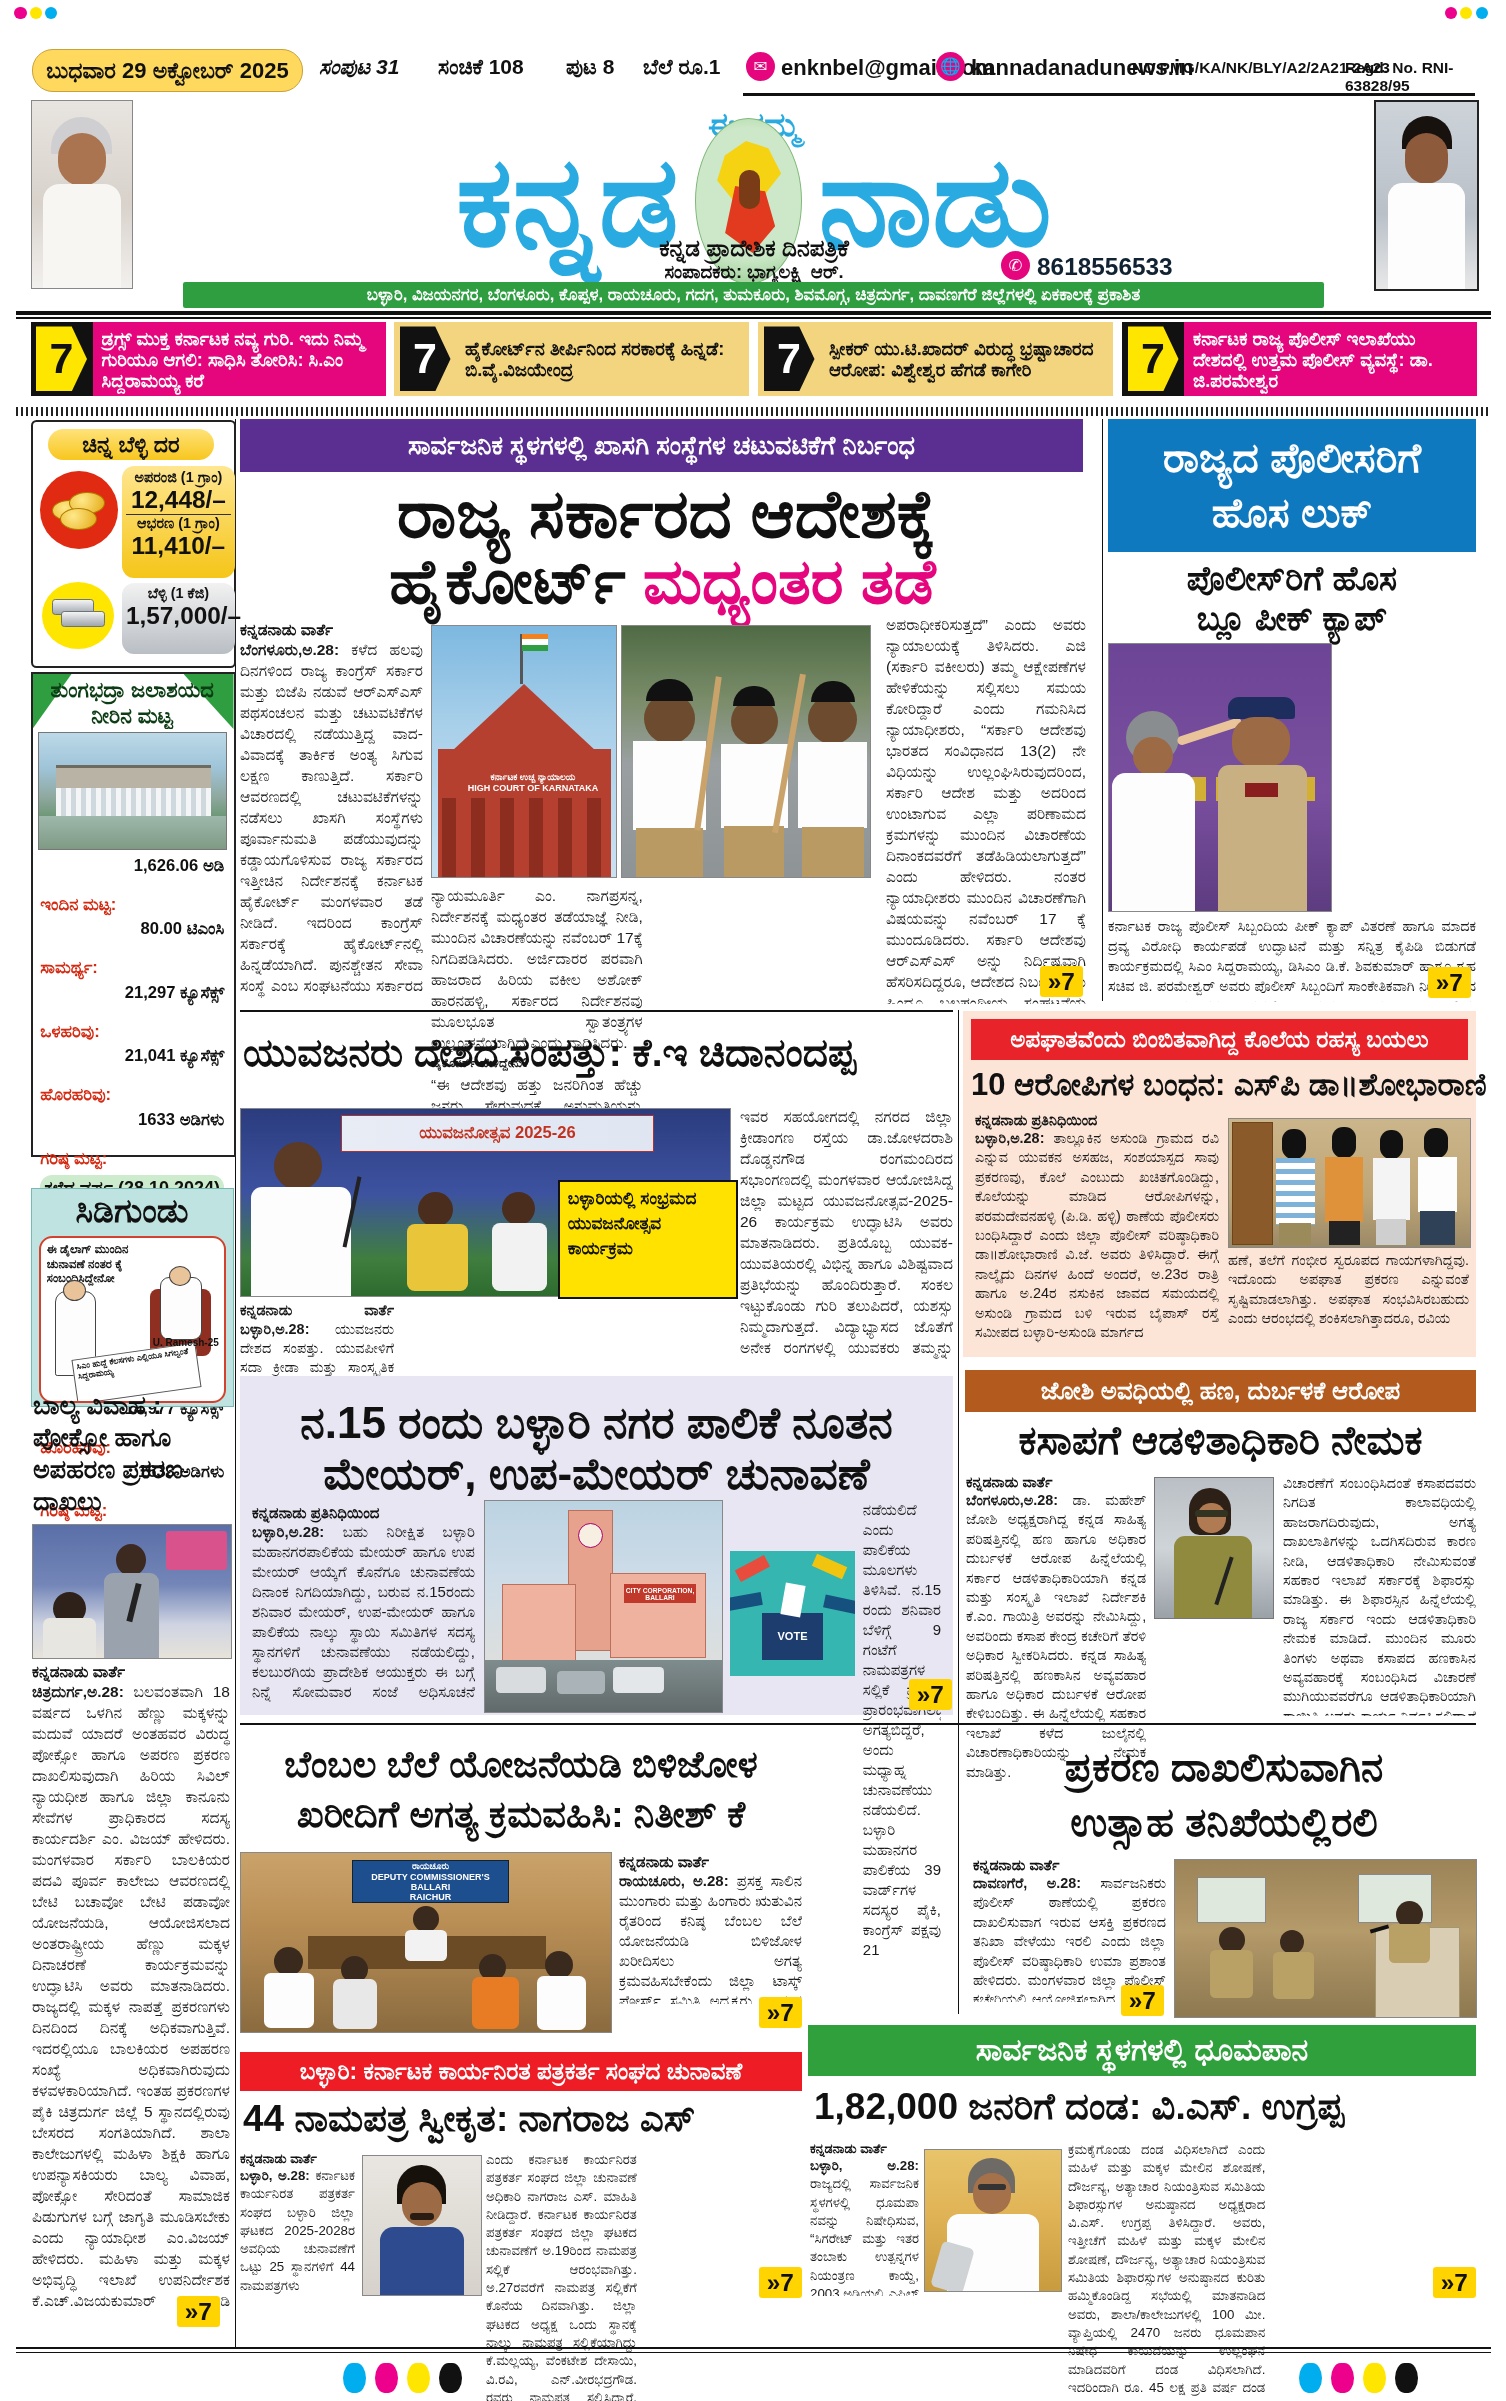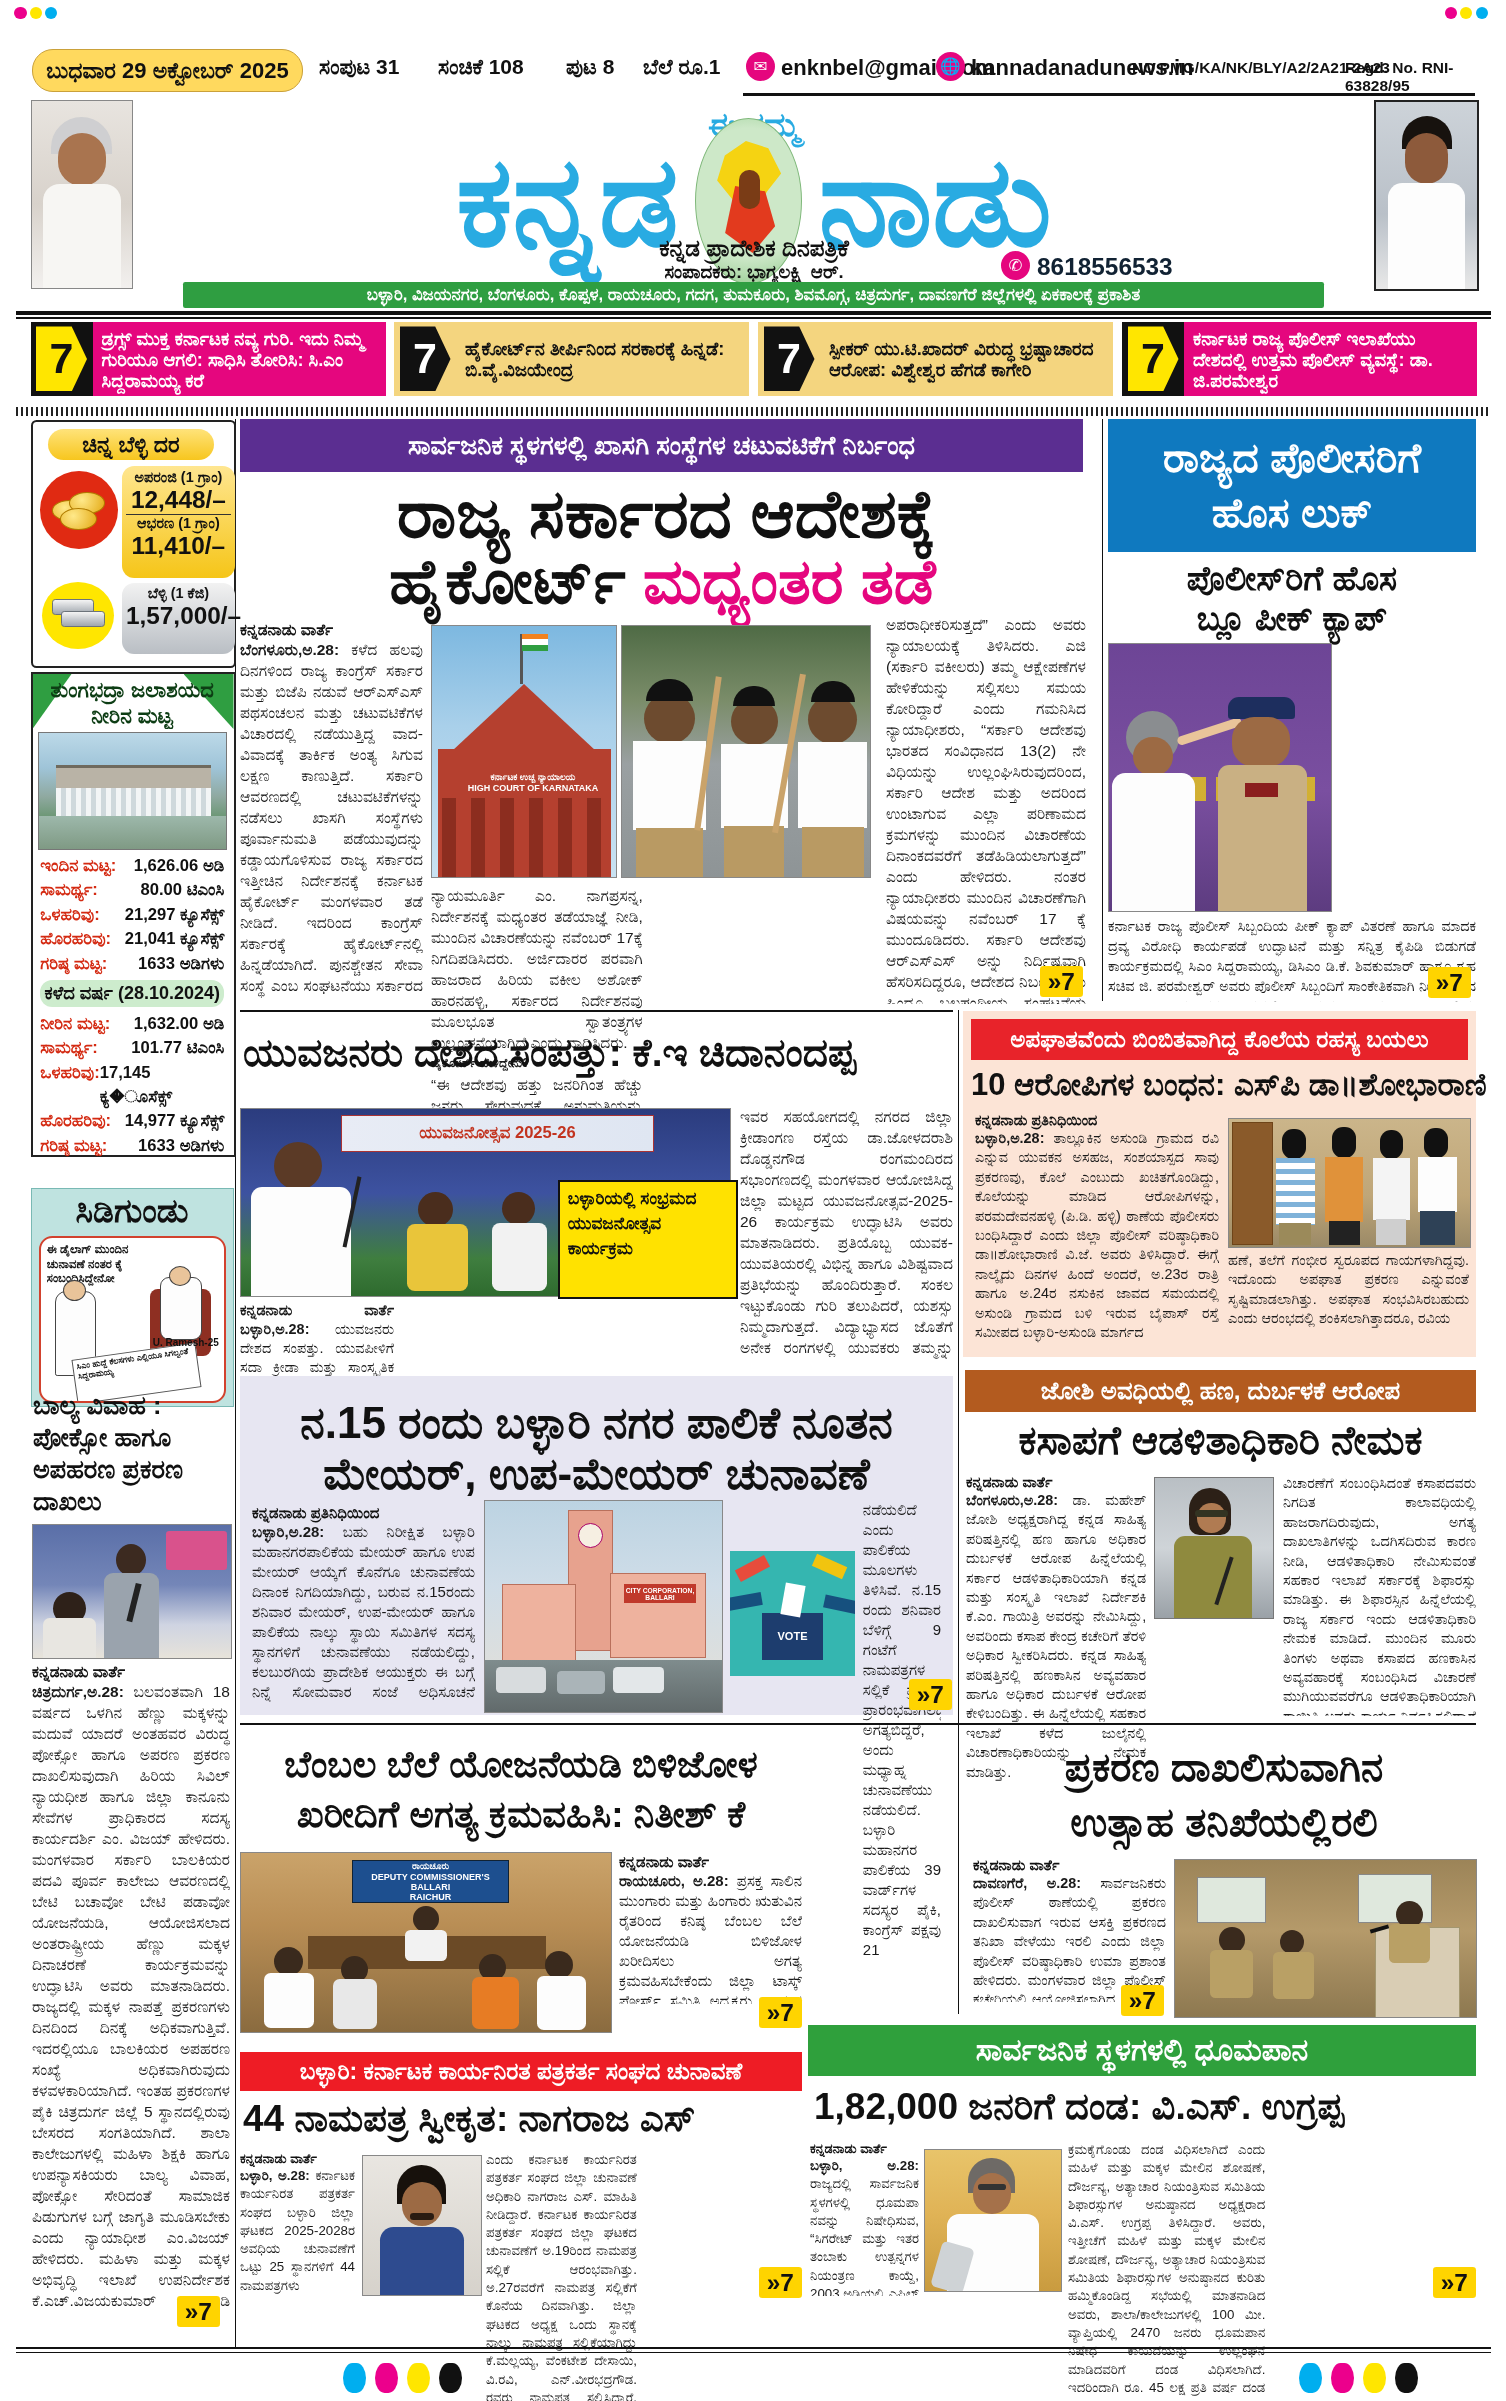--- a/index.html
+++ b/index.html
@@ -18,21 +18,21 @@
   .dotted{position:absolute;height:9px;background:repeating-linear-gradient(90deg,#222 0 2.2px,transparent 2.2px 5px);}
   .ph{position:absolute;overflow:hidden;border:0.6px solid #888;}
   .kicker{position:absolute;display:flex;align-items:center;justify-content:center;color:#fff;font-weight:bold;}
   .teaser{position:absolute;height:74px;display:flex;}
   .t7wrap{width:62px;position:relative;background:#111;flex:none;}
   .t7arrow{position:absolute;left:5.5px;top:4.4px;width:51px;height:65px;
            clip-path:polygon(0 0,70% 0,100% 50%,70% 100%,0 100%);display:flex;align-items:center;justify-content:center;
            font-weight:bold;font-size:43px;}
   .ttext{flex:1;padding:5.5px 9px;font-weight:bold;font-size:18.3px;line-height:21px;display:flex;align-items:center;}
   .dam-row{display:flex;justify-content:space-between;font-size:16.6px;line-height:24.4px;font-weight:bold;}
-  .dam-label{color:#d42a12;}
+  .dam-label{color:#d42a12;margin-top:39px;}
   .dam-val{color:#111;}
   .fig{position:absolute;}
   .coin{position:absolute;background:radial-gradient(circle at 35% 35%,#ffe98a,#e3a812);border:1.1px solid #b07c00;border-radius:50%;}
   .bar{position:absolute;background:linear-gradient(180deg,#f4f4f4,#9fa6ad);border:1.1px solid #6c737a;border-radius:3.3px;}
   .dot{position:absolute;border-radius:50%;}
   .oval{position:absolute;border-radius:50%/60%;}
 </style>
 </head>
 <body>
 
@@ -42,21 +42,21 @@
   <div class="dot" style="left:30px;top:6.7px;width:12.2px;height:12.2px;background:#ffe600;"></div>
   <div class="dot" style="left:45px;top:6.7px;width:12.2px;height:12.2px;background:#00aeef;"></div>
   <div class="dot" style="left:1445px;top:6.7px;width:12.2px;height:12.2px;background:#ec008c;"></div>
   <div class="dot" style="left:1460px;top:6.7px;width:12.2px;height:12.2px;background:#ffe600;"></div>
   <div class="dot" style="left:1476px;top:6.7px;width:12.2px;height:12.2px;background:#00aeef;"></div>
 
   <div class="abs b" style="left:32px;top:49px;width:269px;height:41px;background:#ffd95e;border:1.7px solid #caa13a;border-radius:21px;
               display:flex;align-items:center;justify-content:center;font-size:22px;">
       <span>ಬುಧವಾರ 29 ಅಕ್ಟೋಬರ್ 2025</span>
     </div>
-  <div class="abs b" style="left:319px;top:55px;font-size:21px;">ಸಂಪುಟ 31</div>
+  <div class="abs b" style="left:319px;top:55px;font-size:21px;font-style:italic;">ಸಂಪುಟ 31</div>
   <div class="abs b" style="left:438px;top:55px;font-size:21px;">ಸಂಚಿಕೆ 108</div>
   <div class="abs b" style="left:566px;top:55px;font-size:21px;">ಪುಟ 8</div>
   <div class="abs b" style="left:643px;top:55px;font-size:21px;">ಬೆಲೆ ರೂ.1</div>
 
   <div class="abs" style="left:746px;top:52px;width:29px;height:29px;border-radius:50%;background:#e5067e;color:#fff;
               display:flex;align-items:center;justify-content:center;font-size:16.6px;">✉</div>
   <div class="abs b" style="left:781px;top:55px;font-size:22px;">enknbel@gmail.com</div>
   <div class="abs" style="left:936px;top:52px;width:29px;height:29px;border-radius:50%;background:#e5067e;color:#fff;
               display:flex;align-items:center;justify-content:center;font-size:16.6px;">🌐</div>
   <div class="abs b" style="left:971px;top:55px;font-size:22px;">kannadanadunews.in</div>

